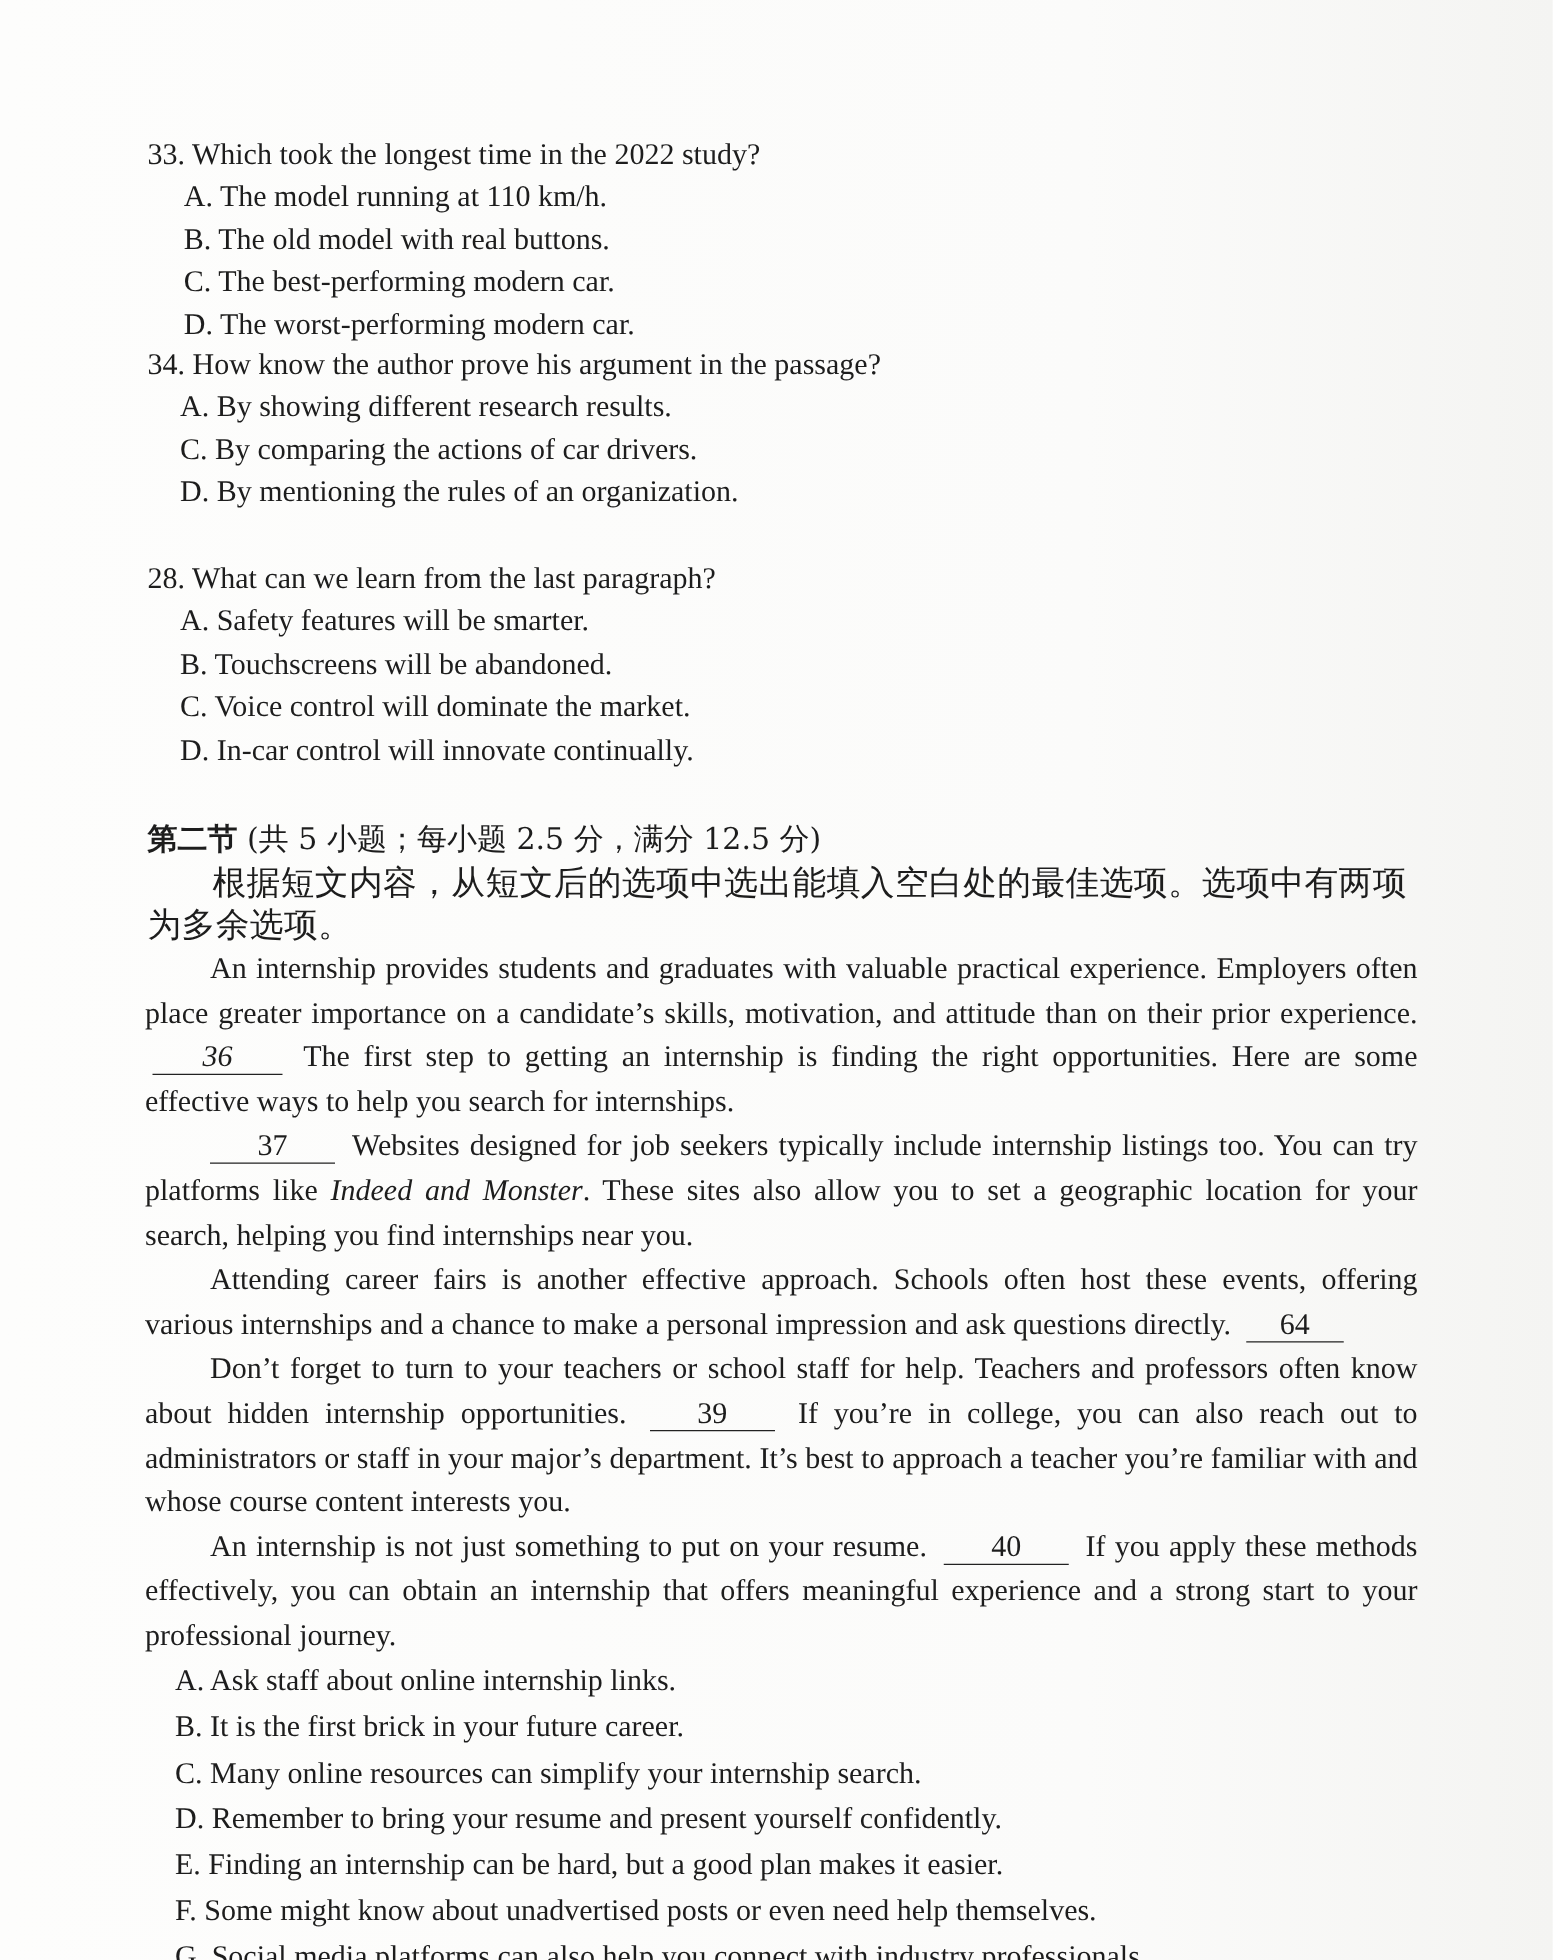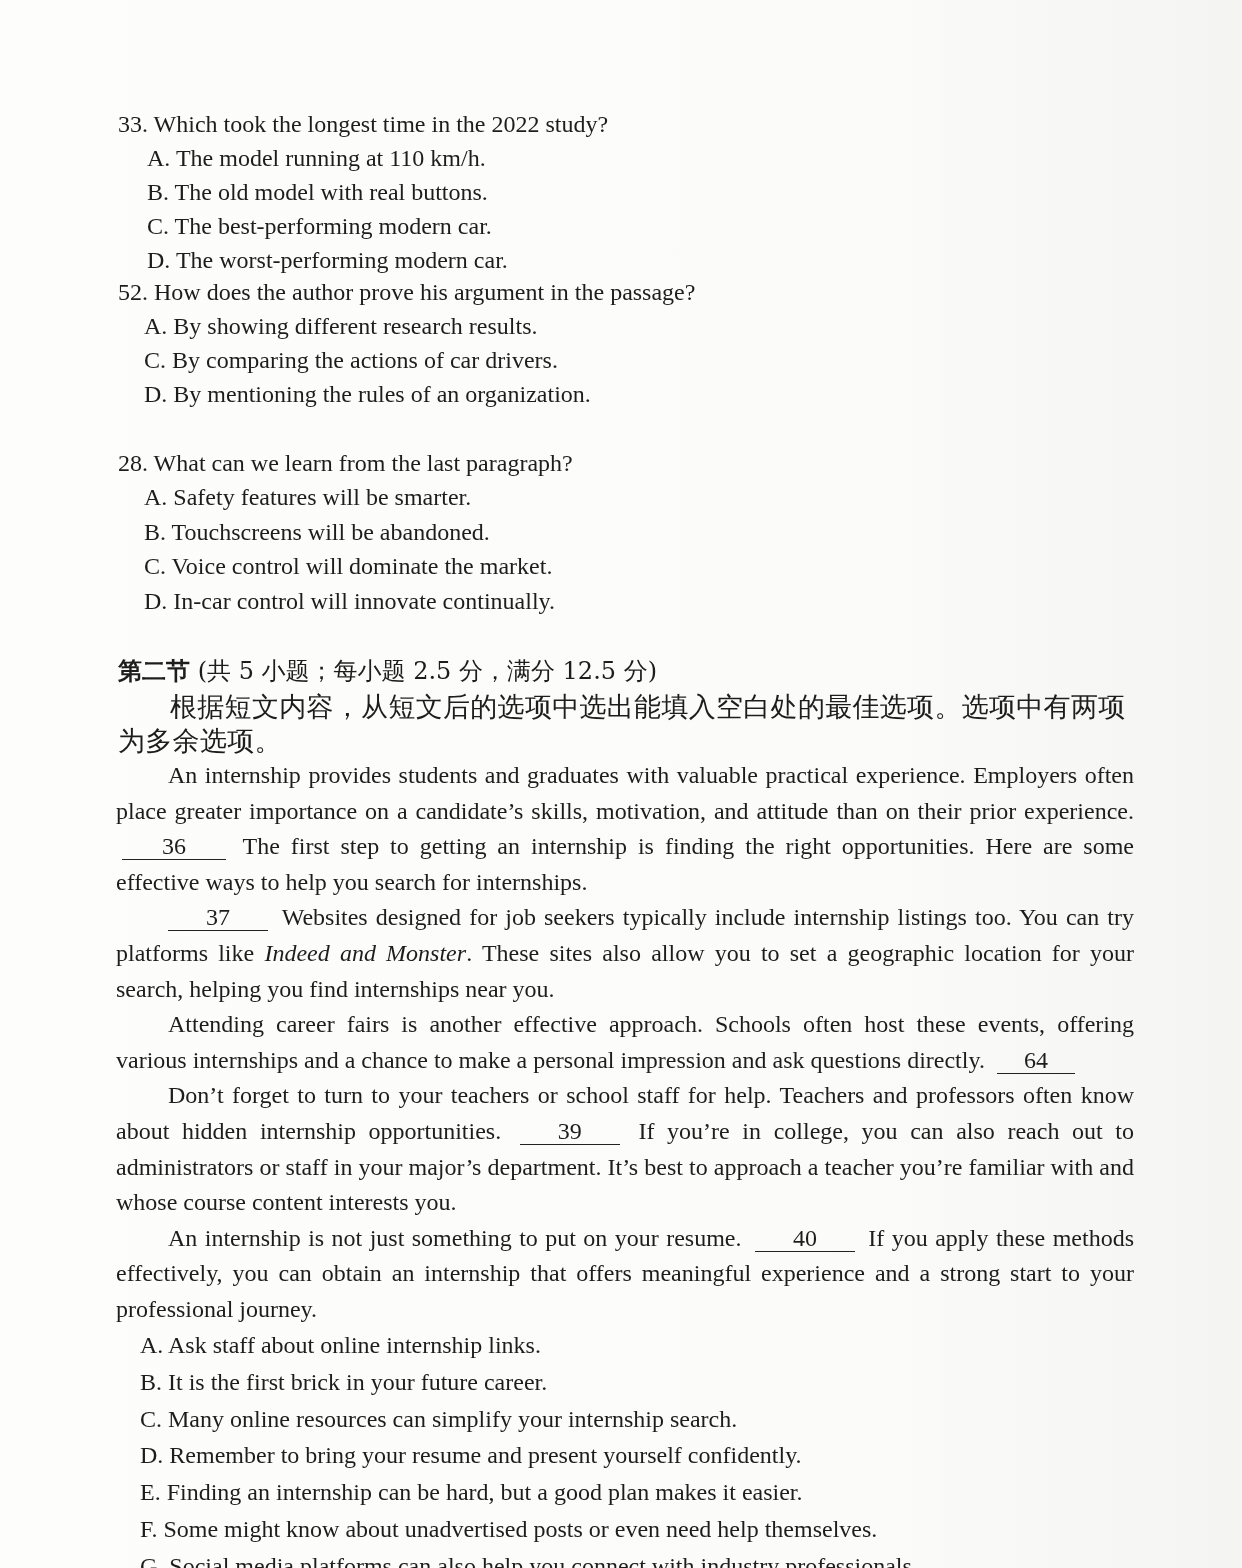--- a/index.html
+++ b/index.html
@@ -82,21 +82,21 @@
       margin: 0;
     }
     .blank {
       display: inline-block;
       border-bottom: 1.6px solid #222;
       text-align: center;
       line-height: 26px;
       text-indent: 0;
       margin: 0 6px;
     }
-    .blank.w36 { width: 104px; }
+    .blank.w36 { width: 104px; font-style: italic; }
     .blank.w37 { width: 100px; margin-left: 0; }
     .blank.w38 { width: 78px; }
     .blank.w39 { width: 100px; }
     .blank.w40 { width: 100px; }
     .italic { font-style: italic; }
 
     .choices {
       position: absolute;
       left: 140px;
       top: 1311px;
@@ -116,22 +116,22 @@
       <span>Which took the longest time in the 2022 study?</span>
     </div>
     <div class="q-opt"><span>A.</span> <span>The model running at 110 km/h.</span></div>
     <div class="q-opt"><span>B.</span> <span>The old model with real buttons.</span></div>
     <div class="q-opt"><span>C.</span> <span>The best-performing modern car.</span></div>
     <div class="q-opt"><span>D.</span> <span>The worst-performing modern car.</span></div>
   </div>
 
   <div class="q-block" id="q34">
     <div class="q-stem">
-      <span>52.</span>
-      <span>How does the author prove his argument in the passage?</span>
+      <span>34.</span>
+      <span>How know the author prove his argument in the passage?</span>
     </div>
     <div class="q-opt"><span>A.</span> <span>By showing different research results.</span></div>
     <div class="q-opt"><span>C.</span> <span>By comparing the actions of car drivers.</span></div>
     <div class="q-opt"><span>D.</span> <span>By mentioning the rules of an organization.</span></div>
   </div>
 
   <div class="q-block" id="q35">
     <div class="q-stem">
       <span>28.</span>
       <span>What can we learn from the last paragraph?</span>

